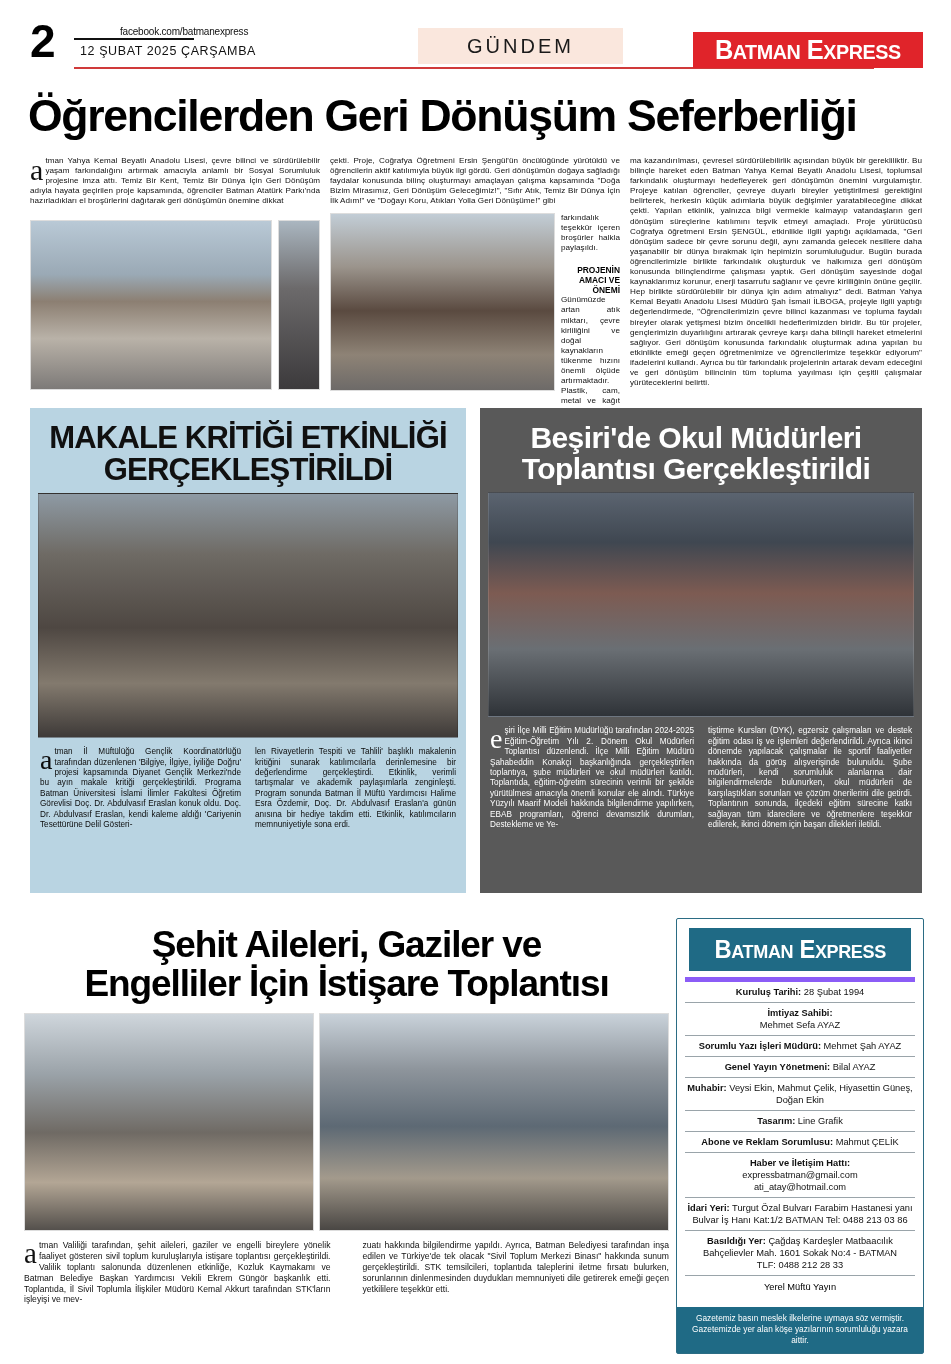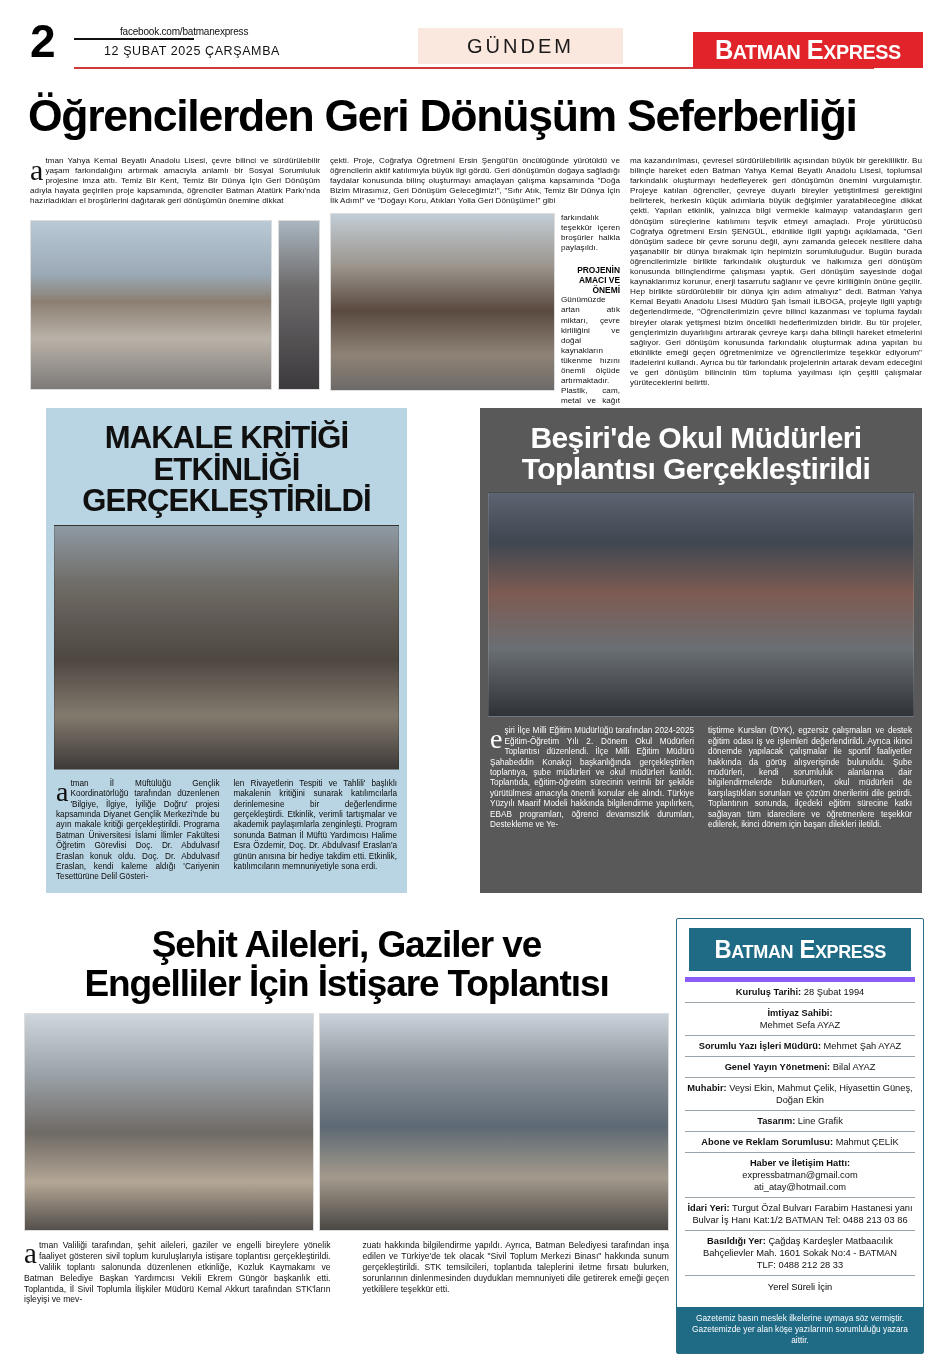--- a/index.html
+++ b/index.html
@@ -22,21 +22,21 @@
   }
   .fb-line {
     position:absolute; left:120px; top:26px;
     font-size:10px; letter-spacing:-0.2px;
     color:#111;
   }
   .fb-rule {
     position:absolute; left:74px; top:38px; width:120px; height:2px; background:#111;
   }
   .date-line {
-    position:absolute; left:104px; top:44px;
+    position:absolute; left:80px; top:44px;
     font-size:12.5px; letter-spacing:0.6px; color:#111;
   }
   .gundem-box {
     position:absolute; left:418px; top:28px; width:205px; height:36px;
     background:#fae7dd;
     display:flex; align-items:center; justify-content:center;
   }
   .gundem-box span {
     font-size:20px; letter-spacing:3px; color:#1a1a1a; font-weight:400;
   }
@@ -105,21 +105,21 @@
     margin-top:12px;
   }
   .colB-right {
     position:absolute; left:231px; top:57px; width:59px;
     font-size:8.1px; line-height:10.1px; text-align:justify;
   }
 
   
   .mid { position:absolute; left:30px; top:408px; width:892px; height:485px; }
 
-  .art-left  { position:absolute; left:16px;   top:0; width:361px; height:485px; background:#b9d4e2; }
+  .art-left  { position:absolute; left:0;   top:0; width:436px; height:485px; background:#b9d4e2; }
   .art-right { position:absolute; left:450px; top:0; width:442px; height:485px; background:#595959; }
 
   .art-head-left {
     padding:14px 12px 6px 12px;
     font-size:31px; font-weight:700; line-height:1.02;
     text-align:center; letter-spacing:-0.8px; color:#101010;
   }
   .art-head-right {
     padding:14px 10px 6px 0;
     font-size:30px; font-weight:700; line-height:1.04;
@@ -303,20 +303,20 @@
         <div class="imp-row"><b>İmtiyaz Sahibi:</b><br><span>Mehmet Sefa AYAZ</span></div>
         <div class="imp-row"><b>Sorumlu Yazı İşleri Müdürü:</b><span> Mehmet Şah AYAZ</span></div>
         <div class="imp-row"><b>Genel Yayın Yönetmeni:</b><span> Bilal AYAZ</span></div>
         <div class="imp-row"><b>Muhabir:</b><span> Veysi Ekin, Mahmut Çelik, Hiyasettin Güneş, Doğan Ekin</span></div>
         <div class="imp-row"><b>Tasarım:</b><span> Line Grafik</span></div>
         <div class="imp-row"><b>Abone ve Reklam Sorumlusu:</b><span> Mahmut ÇELİK</span></div>
         <div class="imp-row"><b>Haber ve İletişim Hattı:</b><br><span>expressbatman@gmail.com<br>ati_atay@hotmail.com</span></div>
         <div class="imp-row"><b>İdari Yeri:</b><span> Turgut Özal Bulvarı Farabim Hastanesi yanı Bulvar İş Hanı Kat:1/2 BATMAN Tel: 0488 213 03 86</span></div>
         <div class="imp-row"><b>Basıldığı Yer:</b><span> Çağdaş Kardeşler Matbaacılık Bahçelievler Mah. 1601 Sokak No:4  -  BATMAN<br>TLF: 0488 212 28 33</span></div>
       </div>
-    <div class="imp-plain">Yerel Süreli İçin</div>
+    <div class="imp-plain">Yerel Müftü Yayın</div>
     <div class="imp-note">
       <div>Gazetemiz basın meslek ilkelerine uymaya söz vermiştir.</div>
       <div>Gazetemizde yer alan köşe yazılarının sorumluluğu yazara aittir.</div>
     </div>
   </div>
 
 </div>
 
 </body></html>

